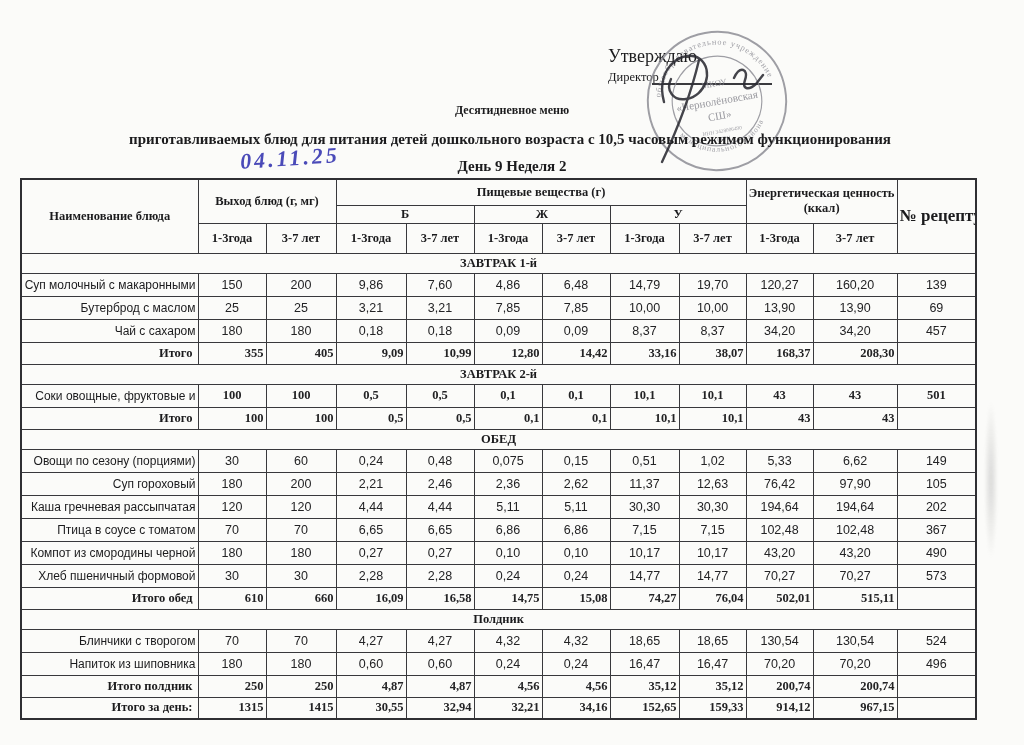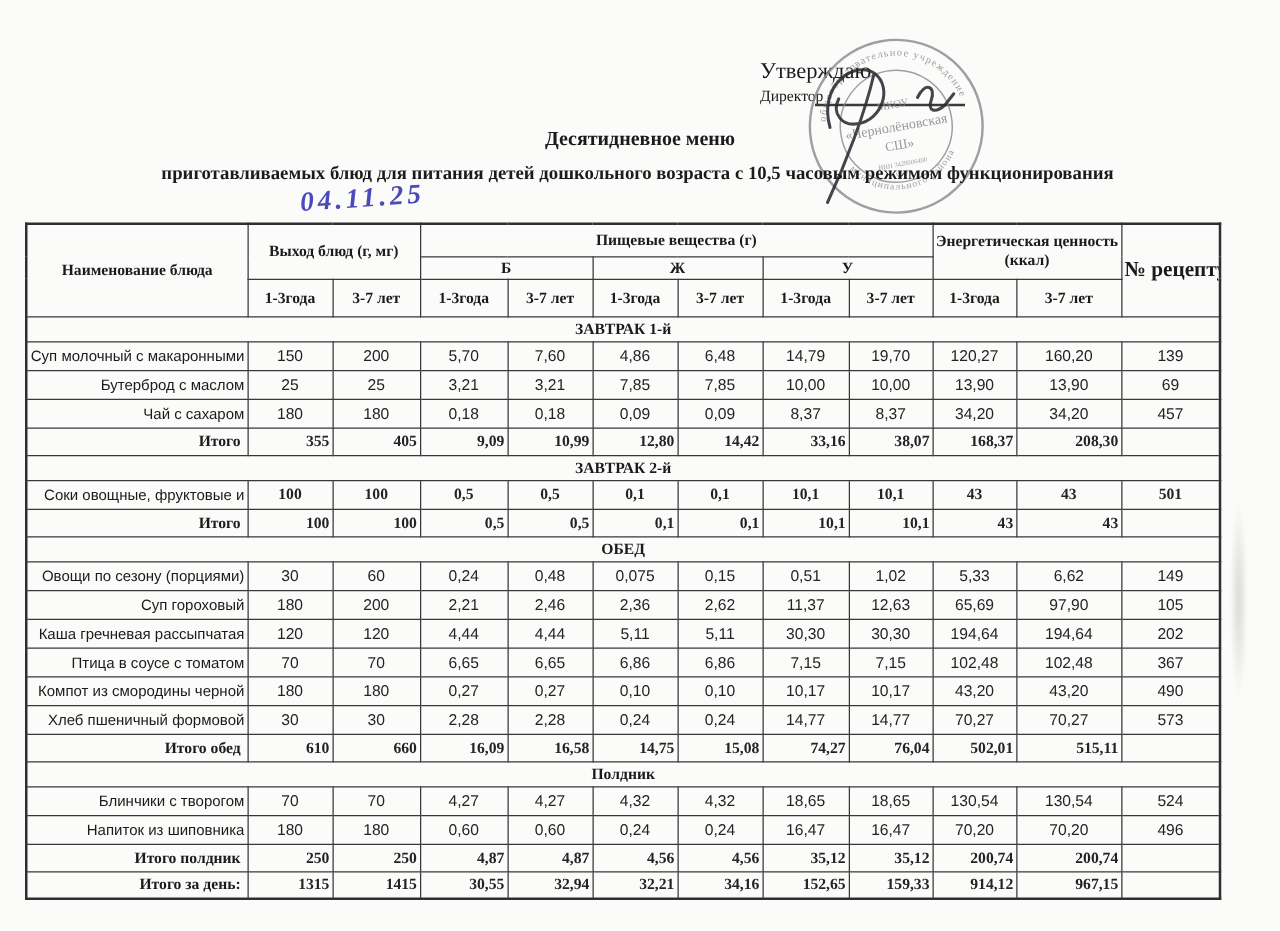--- a/index.html
+++ b/index.html
@@ -11,21 +11,21 @@
   .director-label{position:absolute;left:608px;top:70px;font-size:12.5px;}
   .sig-line{position:absolute;left:652px;top:83px;width:120px;height:1.5px;background:#3a3a3e;}
 
   
   .stamp{position:absolute;left:644px;top:28px;width:146px;height:146px;
     transform:rotate(-10deg);opacity:.82;}
   .signature{position:absolute;left:632px;top:38px;width:170px;height:135px;}
 
   
   .title1{position:absolute;left:0;top:103px;width:1024px;text-align:center;
-    font-size:16px;font-weight:bold;}
+    font-size:12px;font-weight:bold;}
   .title2{position:absolute;left:0;top:131px;width:1020px;text-align:center;
     font-size:15px;font-weight:bold;}
   .title3{position:absolute;left:0;top:158px;width:1024px;text-align:center;
     font-size:15px;font-weight:bold;}
   .hand-date{position:absolute;left:240px;top:144px;width:140px;
     font-family:"Liberation Serif",serif;font-style:italic;font-weight:bold;
     font-size:22px;letter-spacing:3px;color:#4a4ab8;transform:rotate(-4deg);}
 
   
   table.menu{position:absolute;left:20px;top:178px;width:955px;
@@ -88,20 +88,21 @@
   <svg class="signature" viewBox="0 0 170 135">
     <g fill="none" stroke="#2b2b33" stroke-width="2.4" stroke-linecap="round" opacity="0.88">
       <path d="M 32,64 C 22,28 54,10 68,21 C 82,32 74,58 54,61 C 42,63 33,53 39,41"></path>
       <path d="M 67,22 C 60,52 45,92 30,124"></path>
       <path d="M 102,40 c 6,-13 15,-9 11,2 c -3,9 3,11 11,4 l 7,-9"></path>
     </g>
   </svg>
 
   <div class="title1">Десятидневное меню</div>
   <div class="title2">приготавливаемых блюд для питания детей дошкольного возраста с 10,5 часовым режимом функционирования</div>
+  <div class="title3">День 9 Неделя 2</div>
   <div class="hand-date">04.11.25</div>
 
   <table class="menu">
     <colgroup>
       <col style="width:177px">
         <col style="width:68px">
         <col style="width:70px">
       <col style="width:70px">
         <col style="width:68px">
         <col style="width:68px">
@@ -139,21 +140,21 @@
       </tr>
     </thead>
     <tbody>
         <tr class="section-row">
           <td colspan="12">ЗАВТРАК 1-й</td>
         </tr>
         <tr class="dish-row">
           <td class="dish-name">Суп молочный с макаронными</td>
           <td class="val">150</td>
           <td class="val">200</td>
-          <td class="val">5,70</td>
+          <td class="val">9,86</td>
           <td class="val">7,60</td>
           <td class="val">4,86</td>
           <td class="val">6,48</td>
           <td class="val">14,79</td>
           <td class="val">19,70</td>
           <td class="val">120,27</td>
           <td class="val">160,20</td>
           <td class="val">139</td>
         </tr>
         <tr class="dish-row">
@@ -249,21 +250,21 @@
         <tr class="dish-row">
           <td class="dish-name">Суп гороховый</td>
           <td class="val">180</td>
           <td class="val">200</td>
           <td class="val">2,21</td>
           <td class="val">2,46</td>
           <td class="val">2,36</td>
           <td class="val">2,62</td>
           <td class="val">11,37</td>
           <td class="val">12,63</td>
-          <td class="val">65,69</td>
+          <td class="val">76,42</td>
           <td class="val">97,90</td>
           <td class="val">105</td>
         </tr>
         <tr class="dish-row">
           <td class="dish-name">Каша гречневая рассыпчатая</td>
           <td class="val">120</td>
           <td class="val">120</td>
           <td class="val">4,44</td>
           <td class="val">4,44</td>
           <td class="val">5,11</td>

